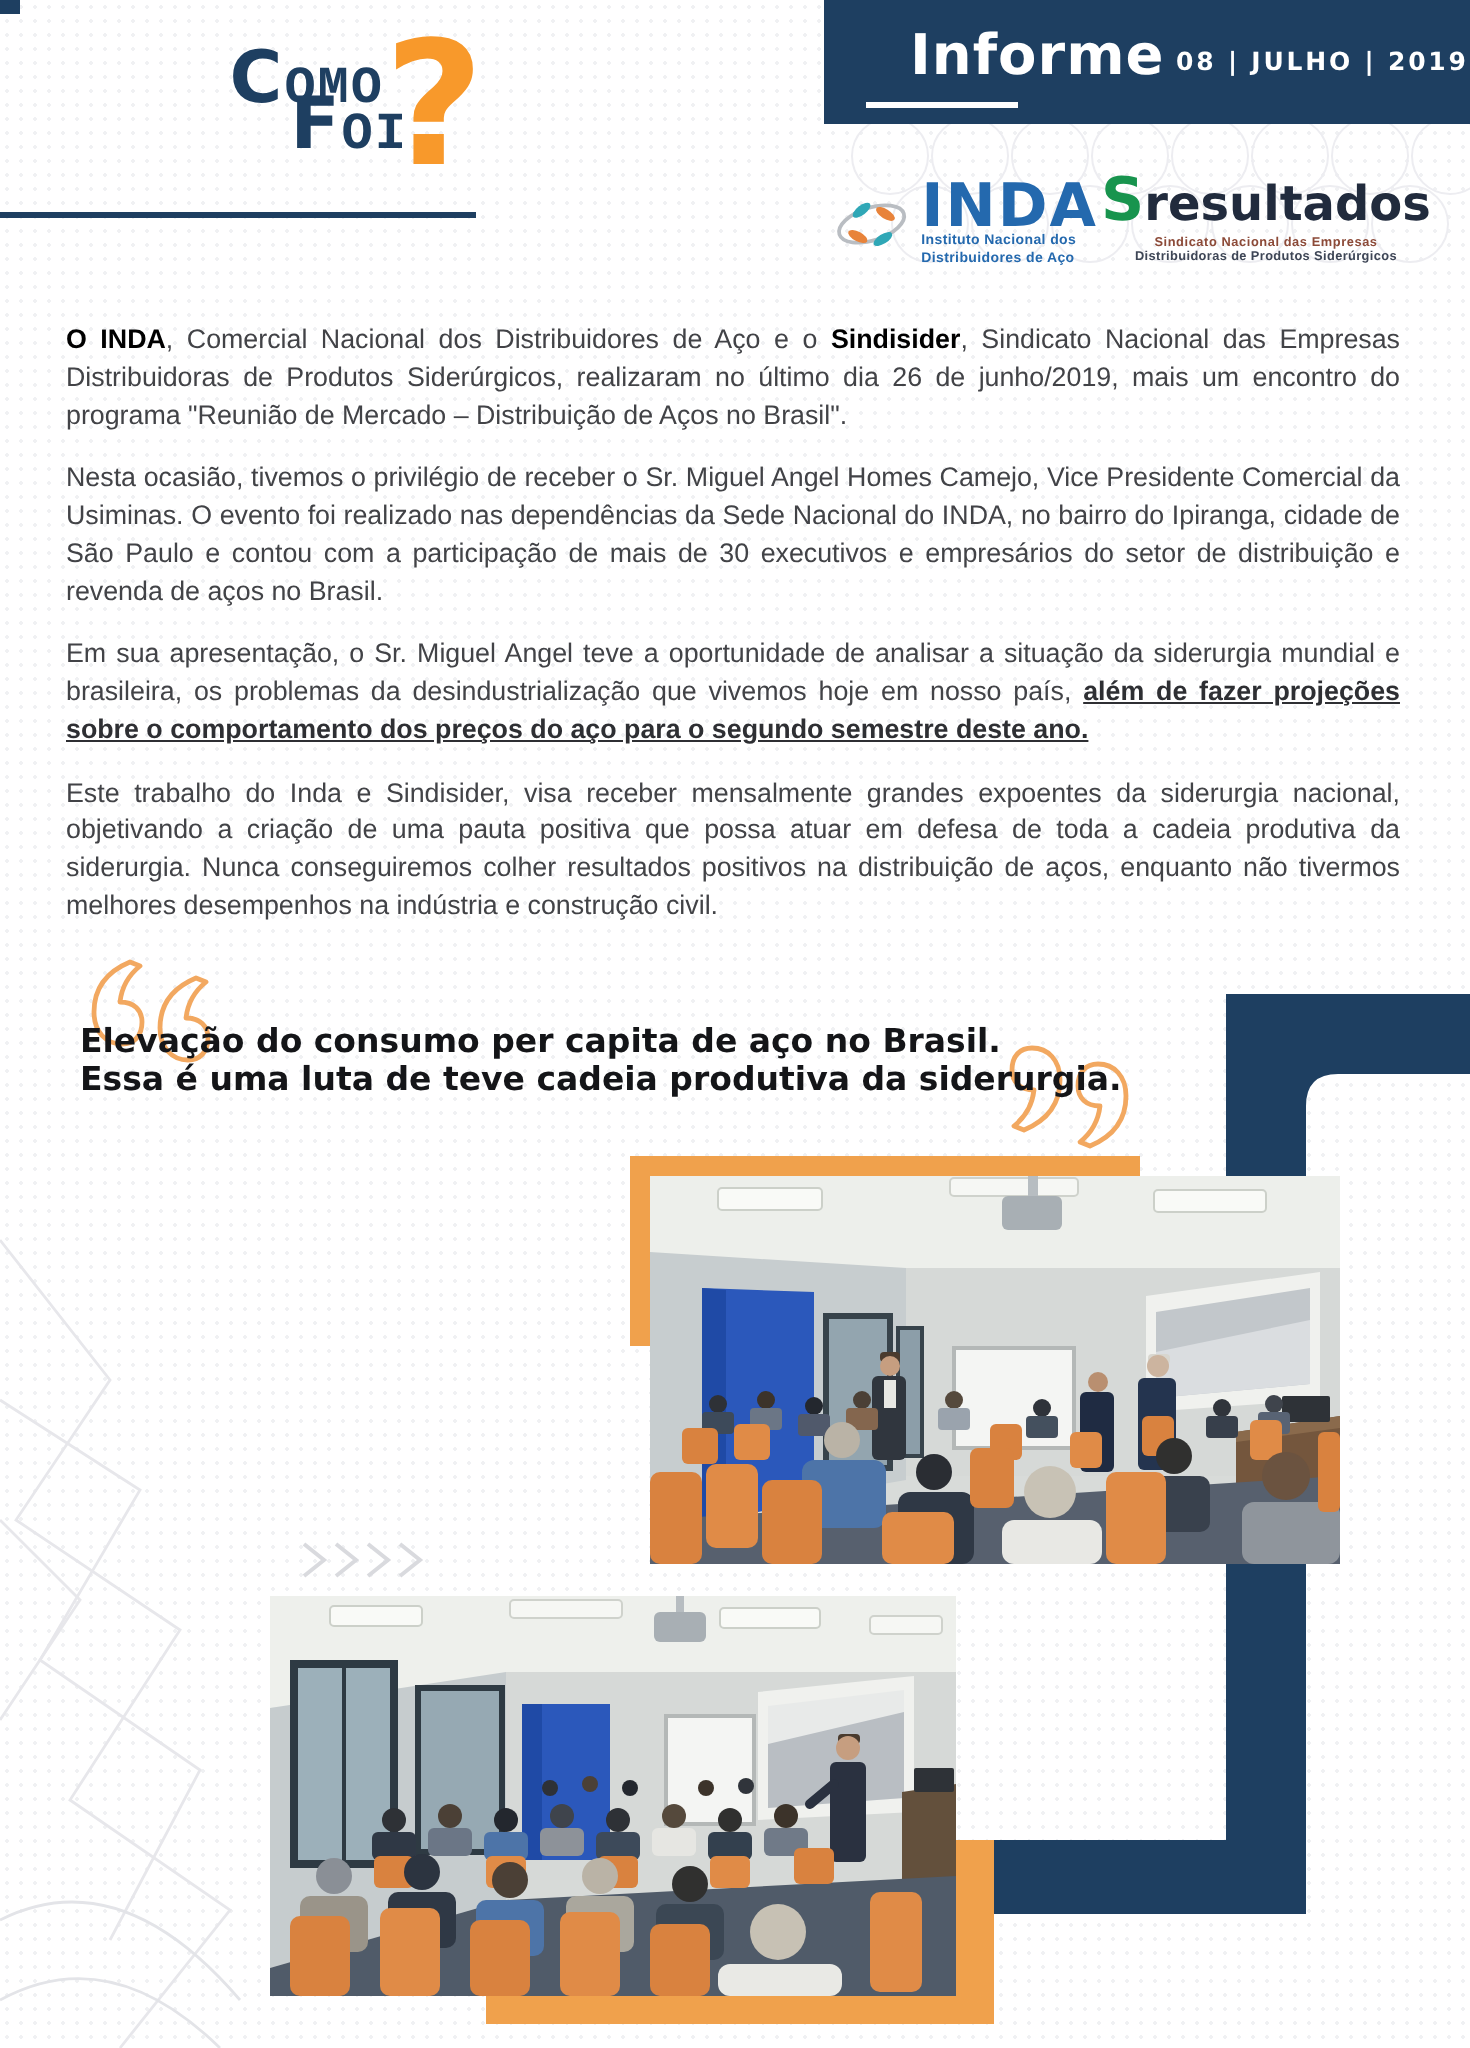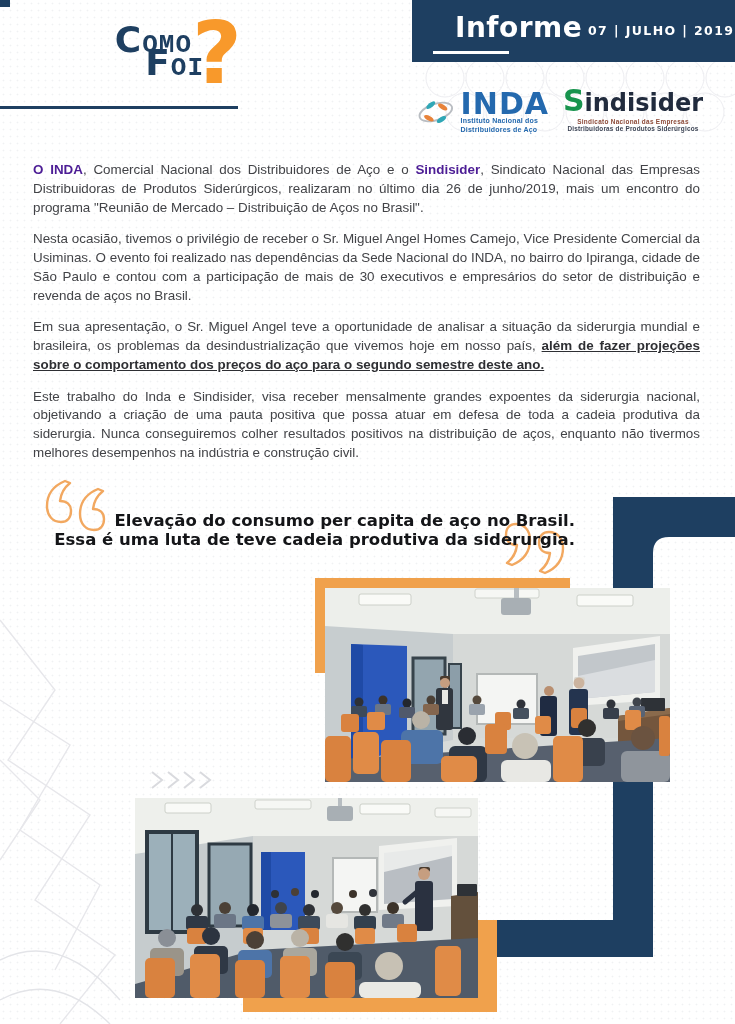--- a/index.html
+++ b/index.html
@@ -40,25 +40,25 @@
   .sindi{left:550px;top:86px;width:166px;height:54px;z-index:3;text-align:center;}
   .sindi-name{font-family:"DejaVu Sans",sans-serif;font-weight:bold;color:#212b3d;font-size:24px;line-height:1;}
   .sindi-s{color:var(--green);font-size:30px;}
   .sindi-sub1{color:#8c4a38;font-weight:bold;font-size:6.4px;letter-spacing:.3px;margin-top:2px;}
   .sindi-sub2{color:#3e4656;font-weight:bold;font-size:6.4px;letter-spacing:.2px;}
 
   
   .article{left:33px;top:161px;width:667px;max-height:346px;overflow:hidden;z-index:3;
            color:#424347;font-size:13.4px;line-height:1.40;text-align:justify;}
   .article p{margin:0 0 13px 0;}
-  .article b{color:#4c1d95;margin-top:48px;}
+  .article b{color:#000000;margin-top:48px;}
   .em-strong{font-weight:bold;text-decoration:underline;color:#2e2f33;}
 
   
-  .quote-text{left:40px;top:511px;width:535px;text-align:right;z-index:3;color:#141518;
+  .quote-text{left:40px;top:511px;width:535px;text-align:left;z-index:3;color:#141518;
               font-weight:bold;font-size:16.5px;line-height:1.18;font-family:"DejaVu Sans",sans-serif;}
   .qmark{z-index:2;}
 
   
   .orange-rect-1{left:315px;top:578px;width:255px;height:95px;background:var(--orange);z-index:1;}
   .orange-rect-2{left:243px;top:920px;width:254px;height:92px;background:var(--orange);z-index:1;}
   .bracket{left:497px;top:497px;z-index:1;}
 
   
   .photo{z-index:2;overflow:hidden;}
@@ -125,41 +125,41 @@
     <div class="brand-l2">
       <span class="brand-big">F</span><span class="brand-small">OI</span>
     </div>
     <div class="brand-q">?</div>
     <div class="brand-underline"></div>
   </div>
 
   <div class="abs banner">
     <div class="banner-title">Informe</div>
     <div class="banner-underline"></div>
-    <div class="banner-issue">07 | JULHO | 2019</div>
+    <div class="banner-issue">08 | JULHO | 2019</div>
   </div>
 
   <div class="abs inda">
     <svg width="56" height="56" viewBox="0 0 60 56">
       <ellipse cx="30" cy="28" rx="27" ry="13" transform="rotate(-18 30 28)" fill="none" stroke="#b9bdc2" stroke-width="3"></ellipse>
       <ellipse cx="22" cy="17" rx="8.5" ry="3.8" transform="rotate(-38 22 17)" fill="#2FA7B6"></ellipse>
       <ellipse cx="41" cy="20" rx="8.5" ry="3.8" transform="rotate(32 41 20)" fill="#E8833A"></ellipse>
       <ellipse cx="19" cy="38" rx="8.5" ry="3.8" transform="rotate(28 19 38)" fill="#E8833A"></ellipse>
       <ellipse cx="39" cy="40" rx="8.5" ry="3.8" transform="rotate(-32 39 40)" fill="#2FA7B6"></ellipse>
     </svg>
     <div class="inda-text">
       <div class="inda-name">INDA</div>
       <div class="inda-sub">Instituto Nacional dos</div>
       <div class="inda-sub">Distribuidores de Aço</div>
     </div>
   </div>
 
   <div class="abs sindi">
     <div class="sindi-name">
-      <span class="sindi-s">S</span><span>indisider</span>
+      <span class="sindi-s">S</span><span>resultados</span>
     </div>
     <div class="sindi-sub1">Sindicato Nacional das Empresas</div>
     <div class="sindi-sub2">Distribuidoras de Produtos Siderúrgicos</div>
   </div>
 
   <div class="abs article">
     <p><b>O INDA</b><span>, Comercial Nacional dos Distribuidores de Aço e o </span><b>Sindisider</b><span>, Sindicato Nacional das Empresas Distribuidoras de Produtos Siderúrgicos, realizaram no último dia 26 de junho/2019, mais um encontro do programa "Reunião de Mercado – Distribuição de Aços no Brasil".</span></p>
     <p>Nesta ocasião, tivemos o privilégio de receber o Sr. Miguel Angel Homes Camejo, Vice Presidente Comercial da Usiminas. O evento foi realizado nas dependências da Sede Nacional do INDA, no bairro do Ipiranga, cidade de São Paulo e contou com a participação de mais de 30 executivos e empresários do setor de distribuição e revenda de aços no Brasil.</p>
     <p><span>Em sua apresentação, o Sr. Miguel Angel teve a oportunidade de analisar a situação da siderurgia mundial e brasileira, os problemas da desindustrialização que vivemos hoje em nosso país, </span><span class="em-strong">além de fazer projeções sobre o comportamento dos preços do aço para o segundo semestre deste ano.</span></p>
     <p>Este trabalho do Inda e Sindisider, visa receber mensalmente grandes expoentes da siderurgia nacional, objetivando a criação de uma pauta positiva que possa atuar em defesa de toda a cadeia produtiva da siderurgia. Nunca conseguiremos colher resultados positivos na distribuição de aços, enquanto não tivermos melhores desempenhos na indústria e construção civil.</p>

